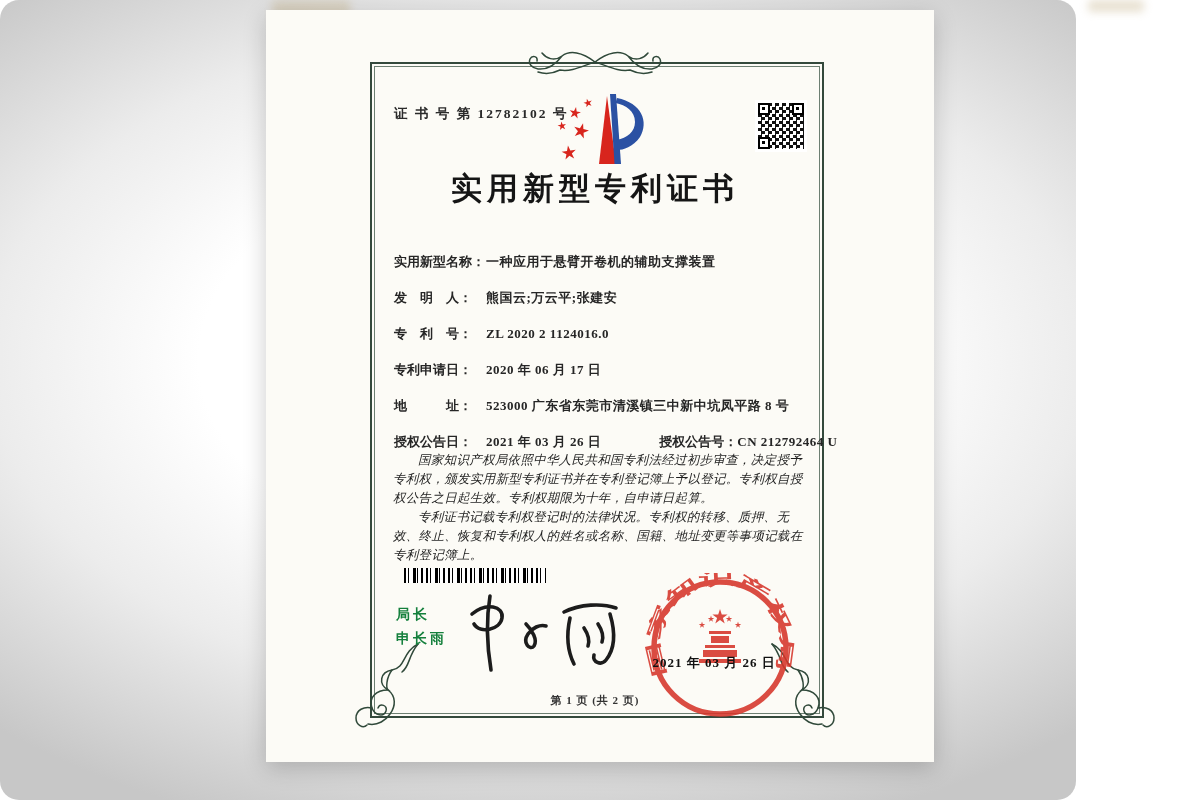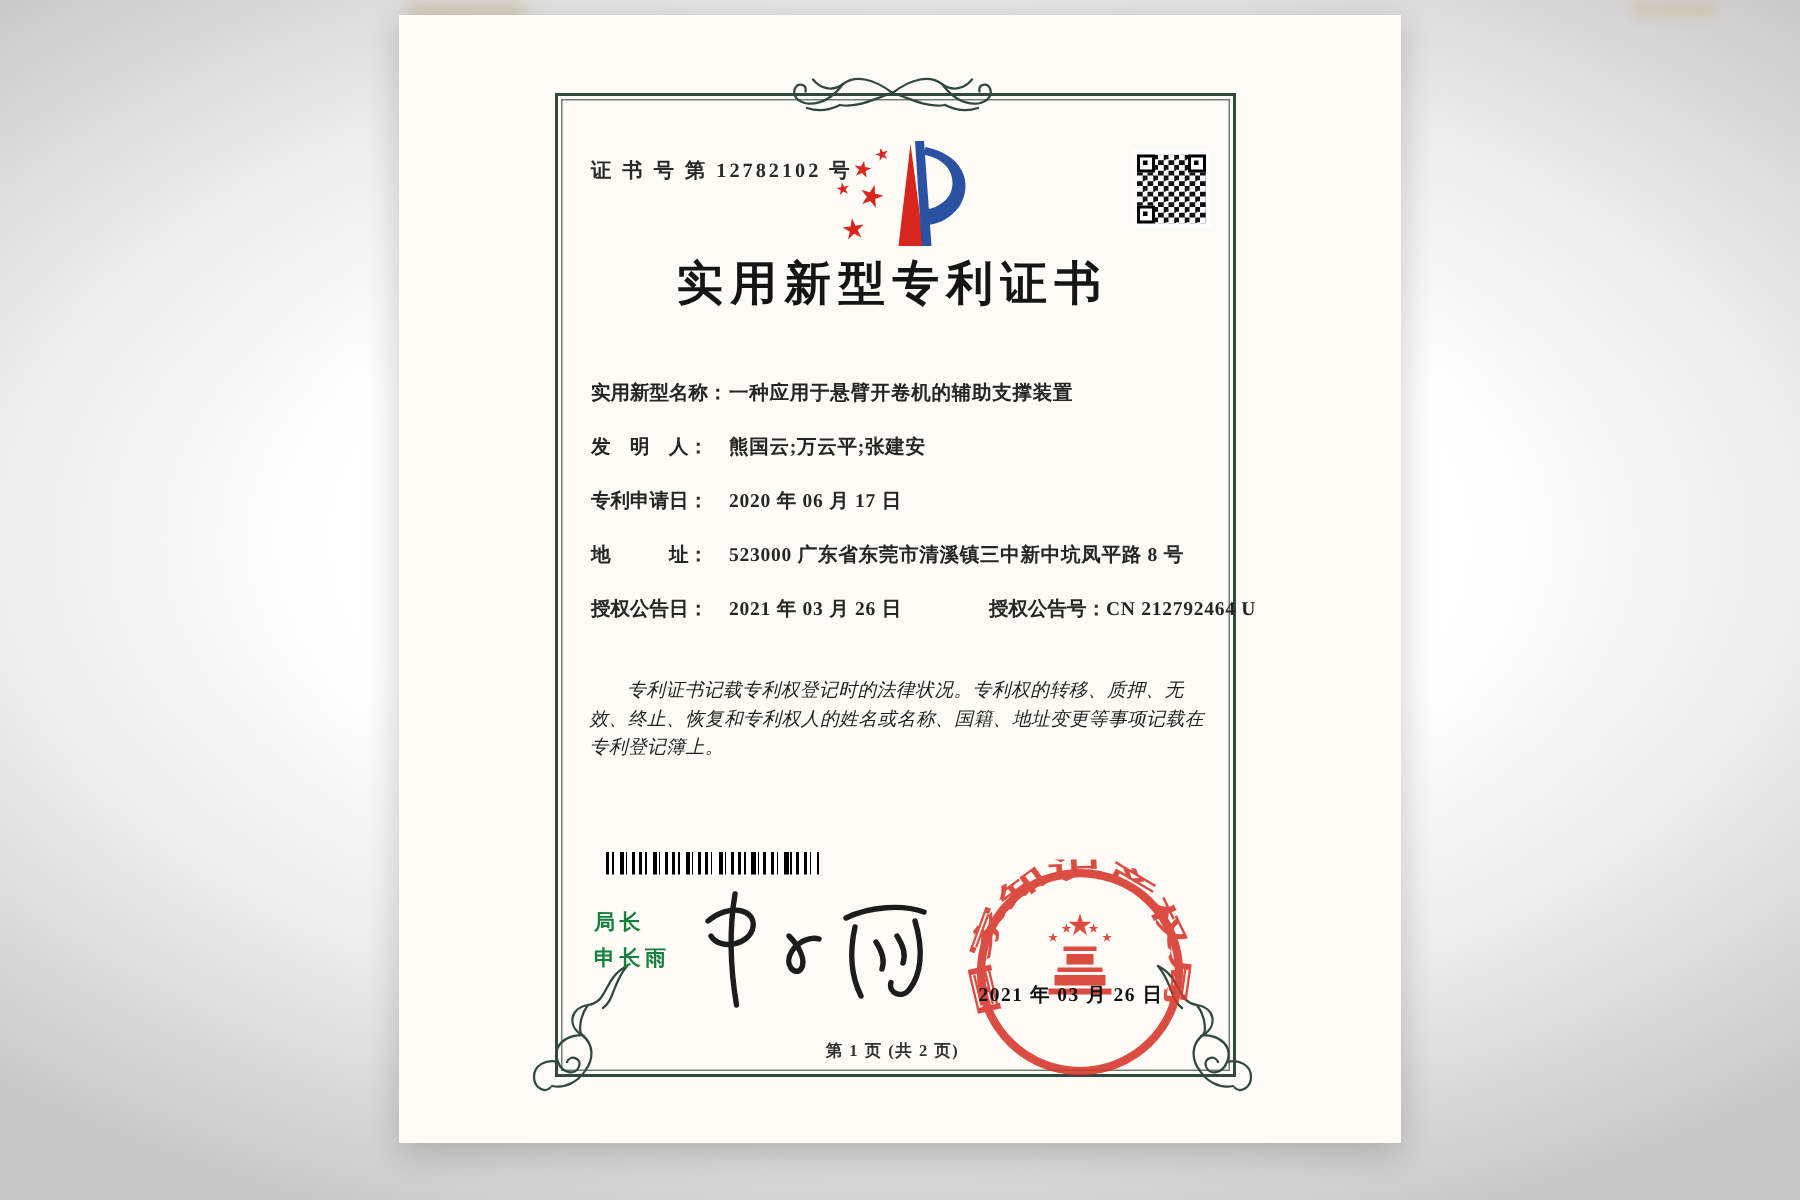--- a/index.html
+++ b/index.html
@@ -1,19 +1,19 @@
 <!DOCTYPE html>
 <html><head>
 <meta charset="utf-8">
 <style>
   html,body{margin:0;padding:0;}
   body{width:1200px;height:800px;overflow:hidden;
        font-family:"Liberation Serif","DejaVu Serif",serif;}
-  .photo{position:relative;width:1200px;height:800px;
-         background:radial-gradient(ellipse 75% 62% at 50% 45%, #ffffff 42%, #ececec 68%, #c7c7c7 100%);}
+  .photo{position:relative;width:1076px;height:800px;
+         background:radial-gradient(ellipse 75% 62% at 50% 45%, #ffffff 42%, #ececec 68%, #c7c7c7 100%);border-radius:19px;}
   .bg-patch{position:absolute;background:#cdbd9a;opacity:.45;filter:blur(4px);border-radius:4px;}
   .patch-tl{left:272px;top:0;width:78px;height:30px;}
   .patch-tr{left:1088px;top:0;width:56px;height:12px;}
 
   .paper{position:absolute;left:266px;top:10px;width:668px;height:752px;
          background:#fcfbf6;box-shadow:0 6px 22px rgba(0,0,0,.20);}
 
   .frame{position:absolute;left:104px;top:52px;width:450px;height:652px;
          border:2.5px solid #34493c;}
   .frame-inner{position:absolute;left:2px;top:2px;right:2px;bottom:2px;
@@ -130,31 +130,35 @@
     <div class="title">实用新型专利证书</div>
 
     <div class="fields">
       <div class="field-row">
         <span class="flabel">实用新型名称：</span><span class="fvalue">一种应用于悬臂开卷机的辅助支撑装置</span>
       </div>
       <div class="field-row">
         <span class="flabel">发　明　人：</span><span class="fvalue">熊国云;万云平;张建安</span>
       </div>
       <div class="field-row">
+        <span class="flabel">专　利　号：</span><span class="fvalue">ZL 2020 2 1124016.0</span>
+      </div>
+      <div class="field-row">
         <span class="flabel">专利申请日：</span><span class="fvalue">2020 年 06 月 17 日</span>
       </div>
       <div class="field-row">
         <span class="flabel">地　　　址：</span><span class="fvalue">523000 广东省东莞市清溪镇三中新中坑凤平路 8 号</span>
       </div>
       <div class="field-row grant-row">
         <span class="flabel">授权公告日：</span><span class="fvalue">2021 年 03 月 26 日</span><span class="gap"></span><span>授权公告号：</span><span class="fvalue">CN 212792464 U</span>
       </div>
     </div>
 
     <div class="paragraphs">
+      <p>国家知识产权局依照中华人民共和国专利法经过初步审查，决定授予专利权，颁发实用新型专利证书并在专利登记簿上予以登记。专利权自授权公告之日起生效。专利权期限为十年，自申请日起算。</p>
       <p>专利证书记载专利权登记时的法律状况。专利权的转移、质押、无效、终止、恢复和专利权人的姓名或名称、国籍、地址变更等事项记载在专利登记簿上。</p>
     </div>
 
     <div class="barcode"></div>
 
     <div class="sig-block">
       <div>局长</div>
       <div>申长雨</div>
     </div>
 

